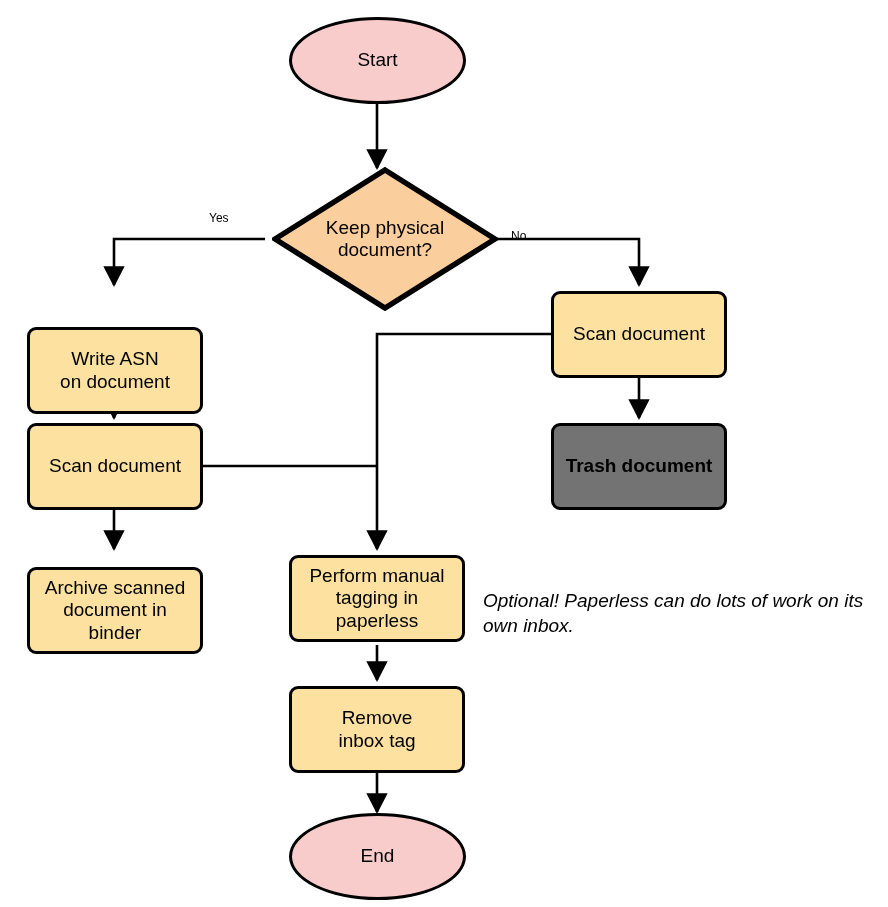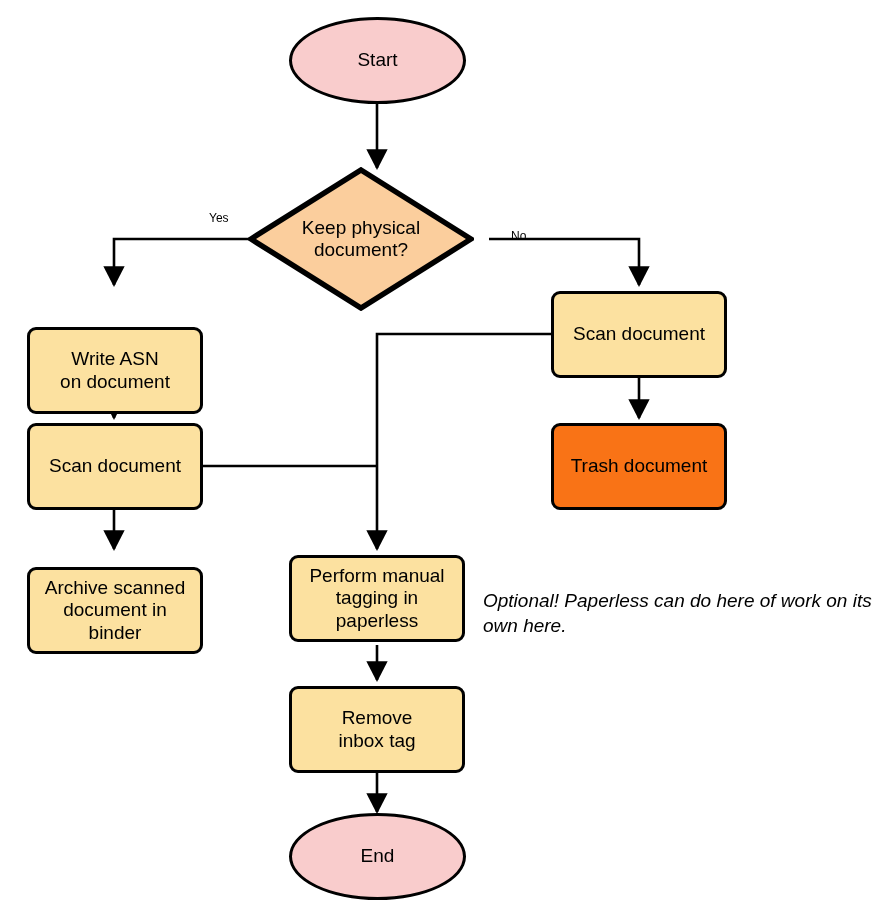--- a/index.html
+++ b/index.html
@@ -117,21 +117,21 @@
 
     <path d="M 377 645 L 377 680" fill="none" stroke="#000000" stroke-width="2.6" marker-end="url(#arrowhead)"></path>
 
     <path d="M 377 772 L 377 812" fill="none" stroke="#000000" stroke-width="2.6" marker-end="url(#arrowhead)"></path>
   </svg>
 
   <div class="node node-terminator" style="left:289px; top:17px; width:177px; height:87px; background:#F9CCCC;">
     <span>Start</span>
   </div>
 
-  <div class="node-decision-wrap" style="left:248px; top:167px; width:226px; height:144px;text-decoration:underline;">
+  <div class="node-decision-wrap" style="left:272px; top:167px; width:226px; height:144px;text-decoration:underline;">
     <svg class="node-decision-shape" width="226" height="144" viewBox="0 0 226 144" xmlns="http://www.w3.org/2000/svg">
       <polygon points="113,3 223,72 113,141 3,72" fill="#FBCE9D" stroke="#000000" stroke-width="5.5" stroke-linejoin="miter"></polygon>
     </svg>
     <div class="node-decision-label">Keep physical
 document?</div>
   </div>
 
   <div class="edge-label" style="left:209px; top:211px;">Yes</div>
   <div class="edge-label" style="left:511px; top:229px;">No</div>
 
@@ -147,34 +147,34 @@
   <div class="node node-process" style="left:27px; top:555px; width:176px; height:87px; background:#FCE1A0;margin-top:12px;">
     <span>Archive scanned
 document in
 binder</span>
   </div>
 
   <div class="node node-process" style="left:551px; top:291px; width:176px; height:87px; background:#FCE1A0;">
     <span>Scan document</span>
   </div>
 
-  <div class="node node-process" style="left:551px; top:423px; width:176px; height:87px; background:#f97316;">
+  <div class="node node-process" style="left:551px; top:423px; width:176px; height:87px; background:#737373;font-weight:bold;">
     <span>Trash document</span>
   </div>
 
   <div class="node node-process" style="left:289px; top:555px; width:176px; height:87px; background:#FCE1A0;">
     <span>Perform manual
 tagging in
 paperless</span>
   </div>
 
   <div class="node node-terminator" style="left:289px; top:813px; width:177px; height:87px; background:#F9CCCC;">
     <span>End</span>
   </div>
 
   <div class="node node-process" style="left:289px; top:686px; width:176px; height:87px; background:#FCE1A0;">
     <span>Remove
 inbox tag</span>
   </div>
 
-  <div class="annotation" style="left:483px; top:589px; width:400px;">Optional! Paperless can do here of work on its own here.</div>
+  <div class="annotation" style="left:483px; top:589px; width:400px;">Optional! Paperless can do lots of work on its own inbox.</div>
 
 </div>
 
 </body></html>

